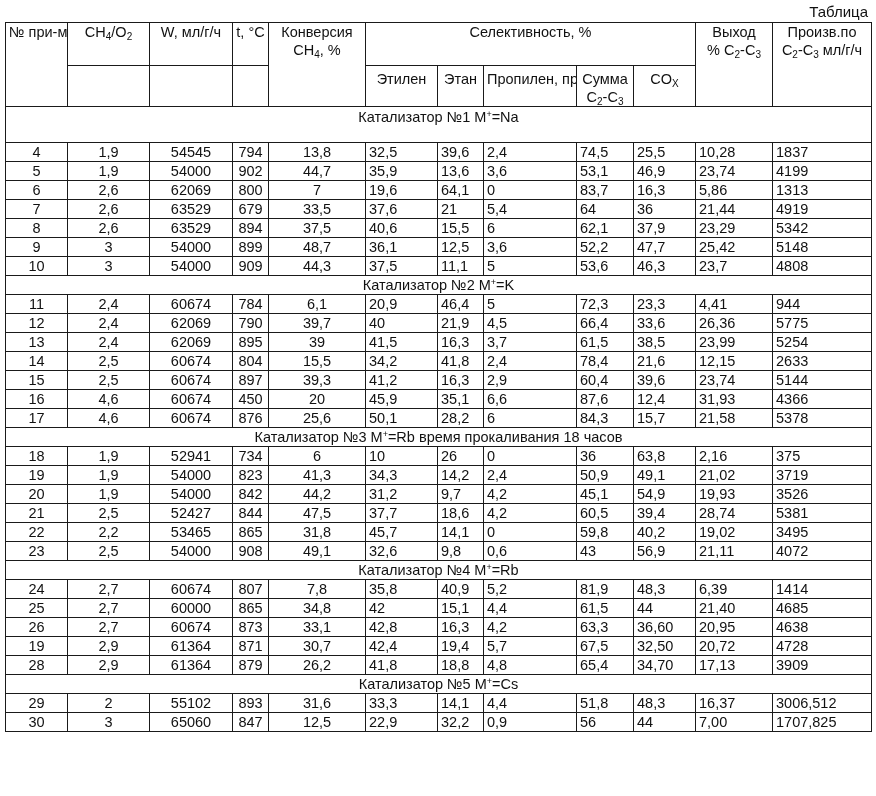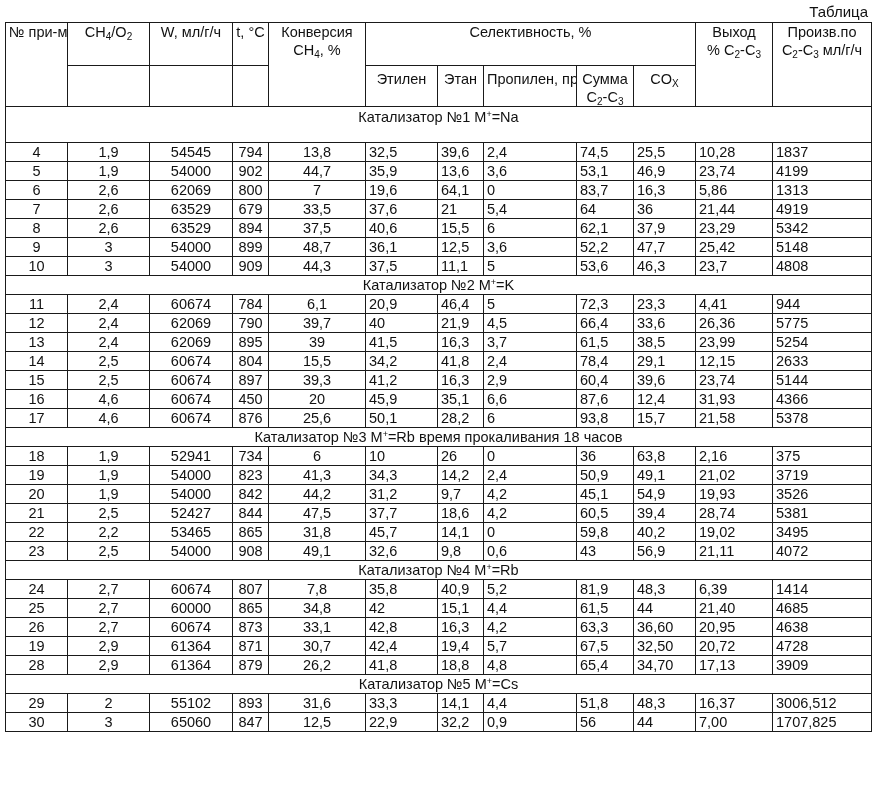--- a/index.html
+++ b/index.html
@@ -207,21 +207,21 @@
       <tr>
         <td class="c">14</td>
         <td class="c">2,5</td>
         <td class="c">60674</td>
         <td class="c">804</td>
         <td class="c">15,5</td>
         <td class="l">34,2</td>
         <td class="l">41,8</td>
         <td class="l">2,4</td>
         <td class="l">78,4</td>
-        <td class="l">29,1</td>
+        <td class="l">21,6</td>
         <td class="l">12,15</td>
         <td class="l">2633</td>
       </tr>
       <tr>
         <td class="c">15</td>
         <td class="c">2,5</td>
         <td class="c">60674</td>
         <td class="c">897</td>
         <td class="c">39,3</td>
         <td class="l">41,2</td>
@@ -248,21 +248,21 @@
       </tr>
       <tr>
         <td class="c">17</td>
         <td class="c">4,6</td>
         <td class="c">60674</td>
         <td class="c">876</td>
         <td class="c">25,6</td>
         <td class="l">50,1</td>
         <td class="l">28,2</td>
         <td class="l">6</td>
-        <td class="l">93,8</td>
+        <td class="l">84,3</td>
         <td class="l">15,7</td>
         <td class="l">21,58</td>
         <td class="l">5378</td>
       </tr>
       <tr class="group">
         <td colspan="12"><span>Катализатор №3 M</span><sup>+</sup><span>=Rb время прокаливания 18 часов</span></td>
       </tr>
       <tr>
         <td class="c">18</td>
         <td class="c">1,9</td>

